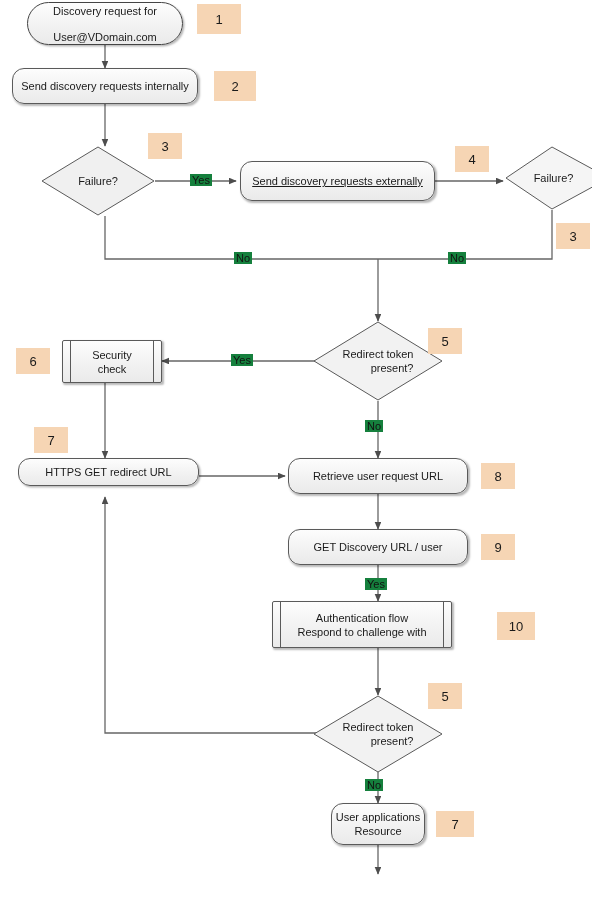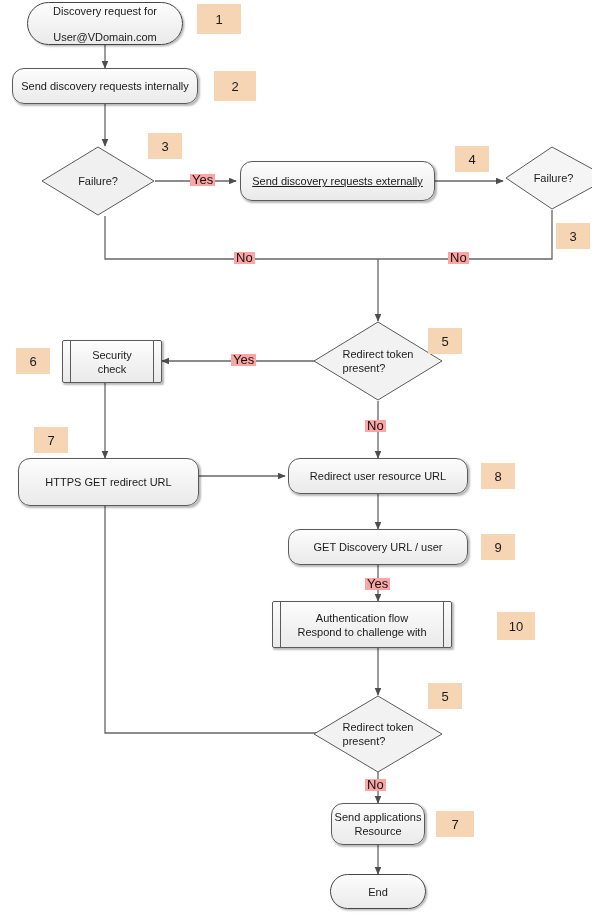--- a/index.html
+++ b/index.html
@@ -71,40 +71,40 @@
   .decision .dshape {
     position: absolute;
     left: 0; top: 0;
     width: 100%; height: 100%;
   }
   .decision .dlabel {
     position: relative;
     z-index: 2;
     font-size: 11px;
     line-height: 14px;
-    text-align: left;
+    text-align: right;
     color: #1a1a1a;
     pointer-events: none;
   }
   .badge {
     position: absolute;
     background: #f6d5b4;
     color: #1a1a1a;
     font-size: 13px;
     line-height: 1;
     display: flex;
     align-items: center;
     justify-content: center;
   }
   .edge-label {
     position: absolute;
-    font-size: 13px;
+    font-size: 11px;
     line-height: 12px;
     color: #111111;
-    background: #fca5a5;
+    background: #15803d;
     padding: 0 2px;
     white-space: nowrap;
   }
   .edge-label.wide { padding: 0 3px; }
 </style>
 </head>
 <body>
 
 <div id="canvas">
 
@@ -196,27 +196,27 @@
   <div class="badge" style="left:428px; top:328px; width:34px; height:26px;">5</div>
 
   <div class="node predefined" style="left:62px; top:340px; width:100px; height:43px; position:absolute; flex-direction:column;">
     <span class="bar left"></span>
     <span class="bar right"></span>
     <span class="ptext">Security</span>
     <span class="ptext">check</span>
   </div>
   <div class="badge" style="left:16px; top:348px; width:34px; height:26px;">6</div>
 
-  <div class="node process" style="left:18px; top:458px; width:181px; height:48px;">
+  <div class="node process" style="left:18px; top:458px; width:181px; height:28px;">
     <span>HTTPS GET redirect URL</span>
   </div>
   <div class="badge" style="left:34px; top:427px; width:34px; height:26px;">7</div>
 
   <div class="node process" style="left:288px; top:458px; width:180px; height:36px;">
-    <span>Redirect user resource URL</span>
+    <span>Retrieve user request URL</span>
   </div>
   <div class="badge" style="left:481px; top:463px; width:34px; height:26px;">8</div>
 
   <div class="node process" style="left:288px; top:529px; width:180px; height:36px;">
     <span>GET Discovery URL / user</span>
   </div>
   <div class="badge" style="left:481px; top:534px; width:34px; height:26px;">9</div>
 
   <div class="node predefined" style="left:272px; top:601px; width:180px; height:47px; position:absolute; flex-direction:column;">
     <span class="bar left"></span>
@@ -231,28 +231,25 @@
       <polygon points="65,1 129,39 65,77 1,39" fill="#f2f2f2" stroke="#5a5a5a" stroke-width="1"></polygon>
     </svg>
     <div class="dlabel">
       <div>Redirect token</div>
       <div>present?</div>
     </div>
   </div>
   <div class="badge" style="left:428px; top:683px; width:34px; height:26px;">5</div>
 
   <div class="node process" style="left:331px; top:803px; width:94px; height:42px; flex-direction:column;">
-    <span>Send applications</span>
+    <span>User applications</span>
     <span>Resource</span>
   </div>
   <div class="badge" style="left:436px; top:811px; width:38px; height:26px;">7</div>
 
-  <div class="node terminator" style="left:330px; top:874px; width:96px; height:35px;">
-    <span>End</span>
-  </div>
 
   <div class="edge-label" style="left:190px; top:174px;">Yes</div>
 
   <div class="edge-label" style="left:234px; top:252px;">No</div>
 
   <div class="edge-label" style="left:448px; top:252px;">No</div>
 
   <div class="edge-label" style="left:231px; top:354px;">Yes</div>
 
   <div class="edge-label" style="left:365px; top:420px;">No</div>

